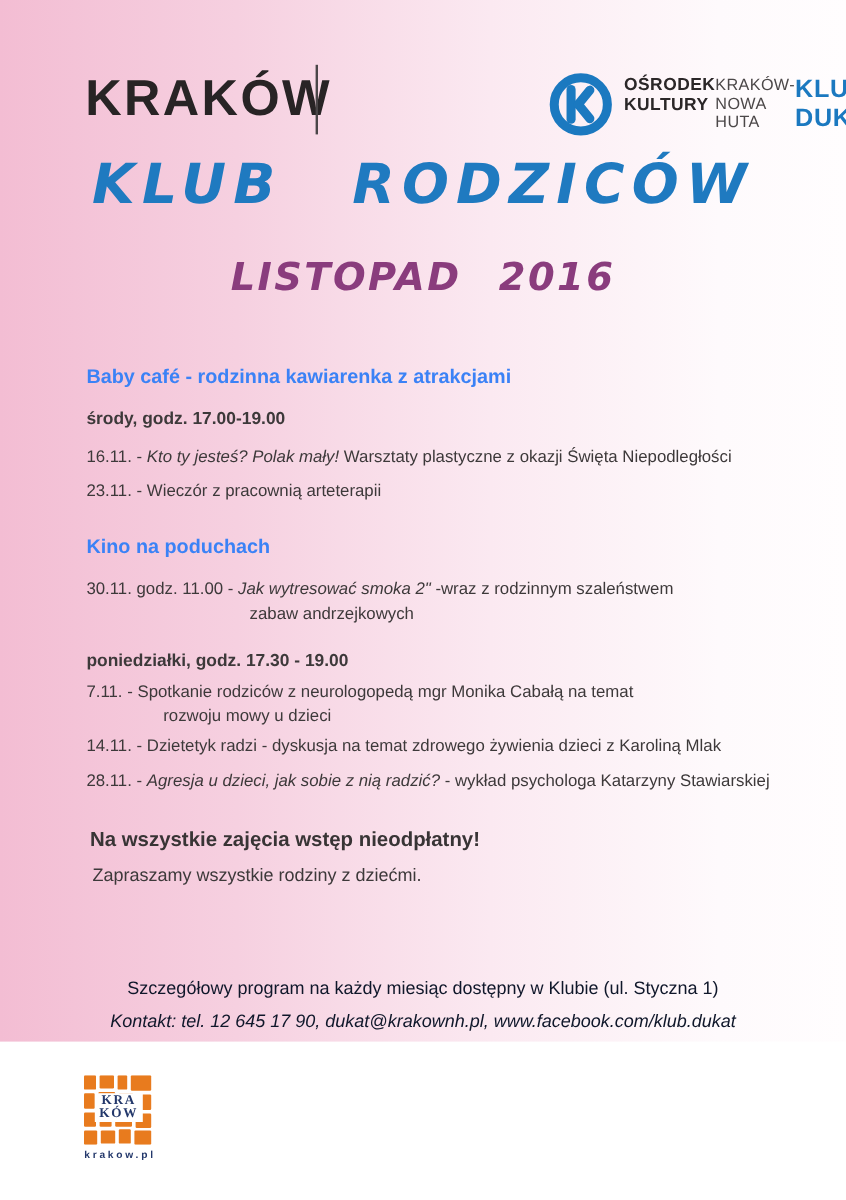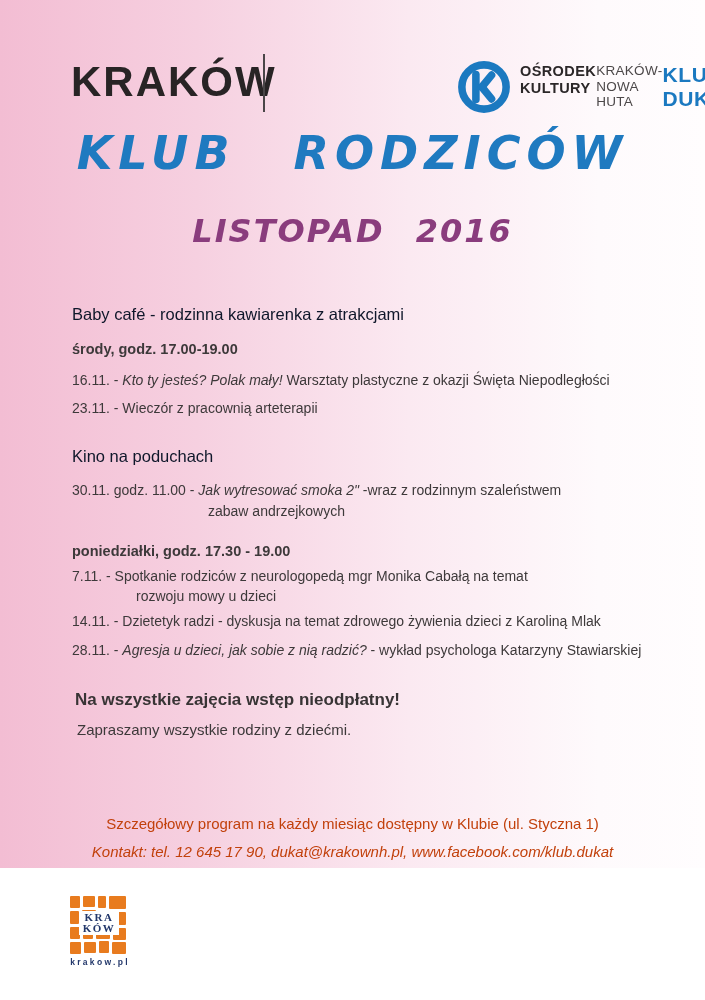--- a/index.html
+++ b/index.html
@@ -25,39 +25,39 @@
   
   .title{position:absolute;left:0;top:126px;width:705px;text-align:center;
        font-family:"DejaVu Sans",sans-serif;font-style:italic;font-weight:bold;
        font-size:46px;color:#1f7ac0;letter-spacing:6px;word-spacing:36px;}
   .subtitle{position:absolute;left:0;top:212px;width:705px;text-align:center;
        font-family:"DejaVu Sans",sans-serif;font-style:italic;font-weight:bold;
        font-size:32px;color:#8a3c7d;letter-spacing:2px;word-spacing:18px;}
 
   
   .content{position:absolute;left:72px;top:303px;width:618px;color:#3d393a;font-size:14px;}
-  .h3{font-size:16.5px;font-weight:normal;color:#0f172a;margin:0 0 12px;line-height:1.45;}
+  .h3{font-size:16.5px;font-weight:bold;color:#3b82f6;margin:0 0 12px;line-height:1.45;}
   .sched{font-size:14.5px;font-weight:bold;margin:0 0 10px;line-height:1.45;}
   .item{margin:0 0 8px;line-height:1.45;white-space:nowrap;}
   .item:last-child{margin-bottom:0;}
   .cont{white-space:nowrap;}
   .ind-a{padding-left:136px;}
   .ind-b{padding-left:64px;}
   .sec-kino{margin-top:26px;}
   .sec-spot{margin-top:20px;}
   .sec-spot .h3{margin-bottom:6px;}
   .sec-spot .sched{margin-bottom:4px;}
   .sec-spot .item{margin-bottom:4px;}
   .sec-spot .item.sp{margin-top:9px;}
   .free{margin-top:30px;font-size:17px;font-weight:bold;color:#383435;padding-left:3px;}
   .invite{margin-top:11px;font-size:15px;padding-left:5px;}
 
   
   .footer{position:absolute;left:0;top:814px;width:705px;text-align:center;
-       color:#c2410c;font-size:15px;line-height:1.3;}
+       color:#0f172a;font-size:15px;line-height:1.3;}
   .footer .f2{margin-top:8px;font-style:italic;}
 
   
   .citylogo{position:absolute;left:70px;top:896px;width:60px;}
   .mosaic-wrap{position:relative;width:58px;height:58px;}
   .mosaic-wrap svg{display:block;}
   .city-text{position:absolute;left:9px;top:15px;width:40px;background:#ffffff;
        text-align:center;font-family:"Liberation Serif",serif;font-weight:bold;
        font-size:11px;line-height:.98;color:#23386b;letter-spacing:1.5px;padding:1px 0;}
   .city-url{margin-top:3px;text-align:center;font-size:8.5px;font-weight:bold;

